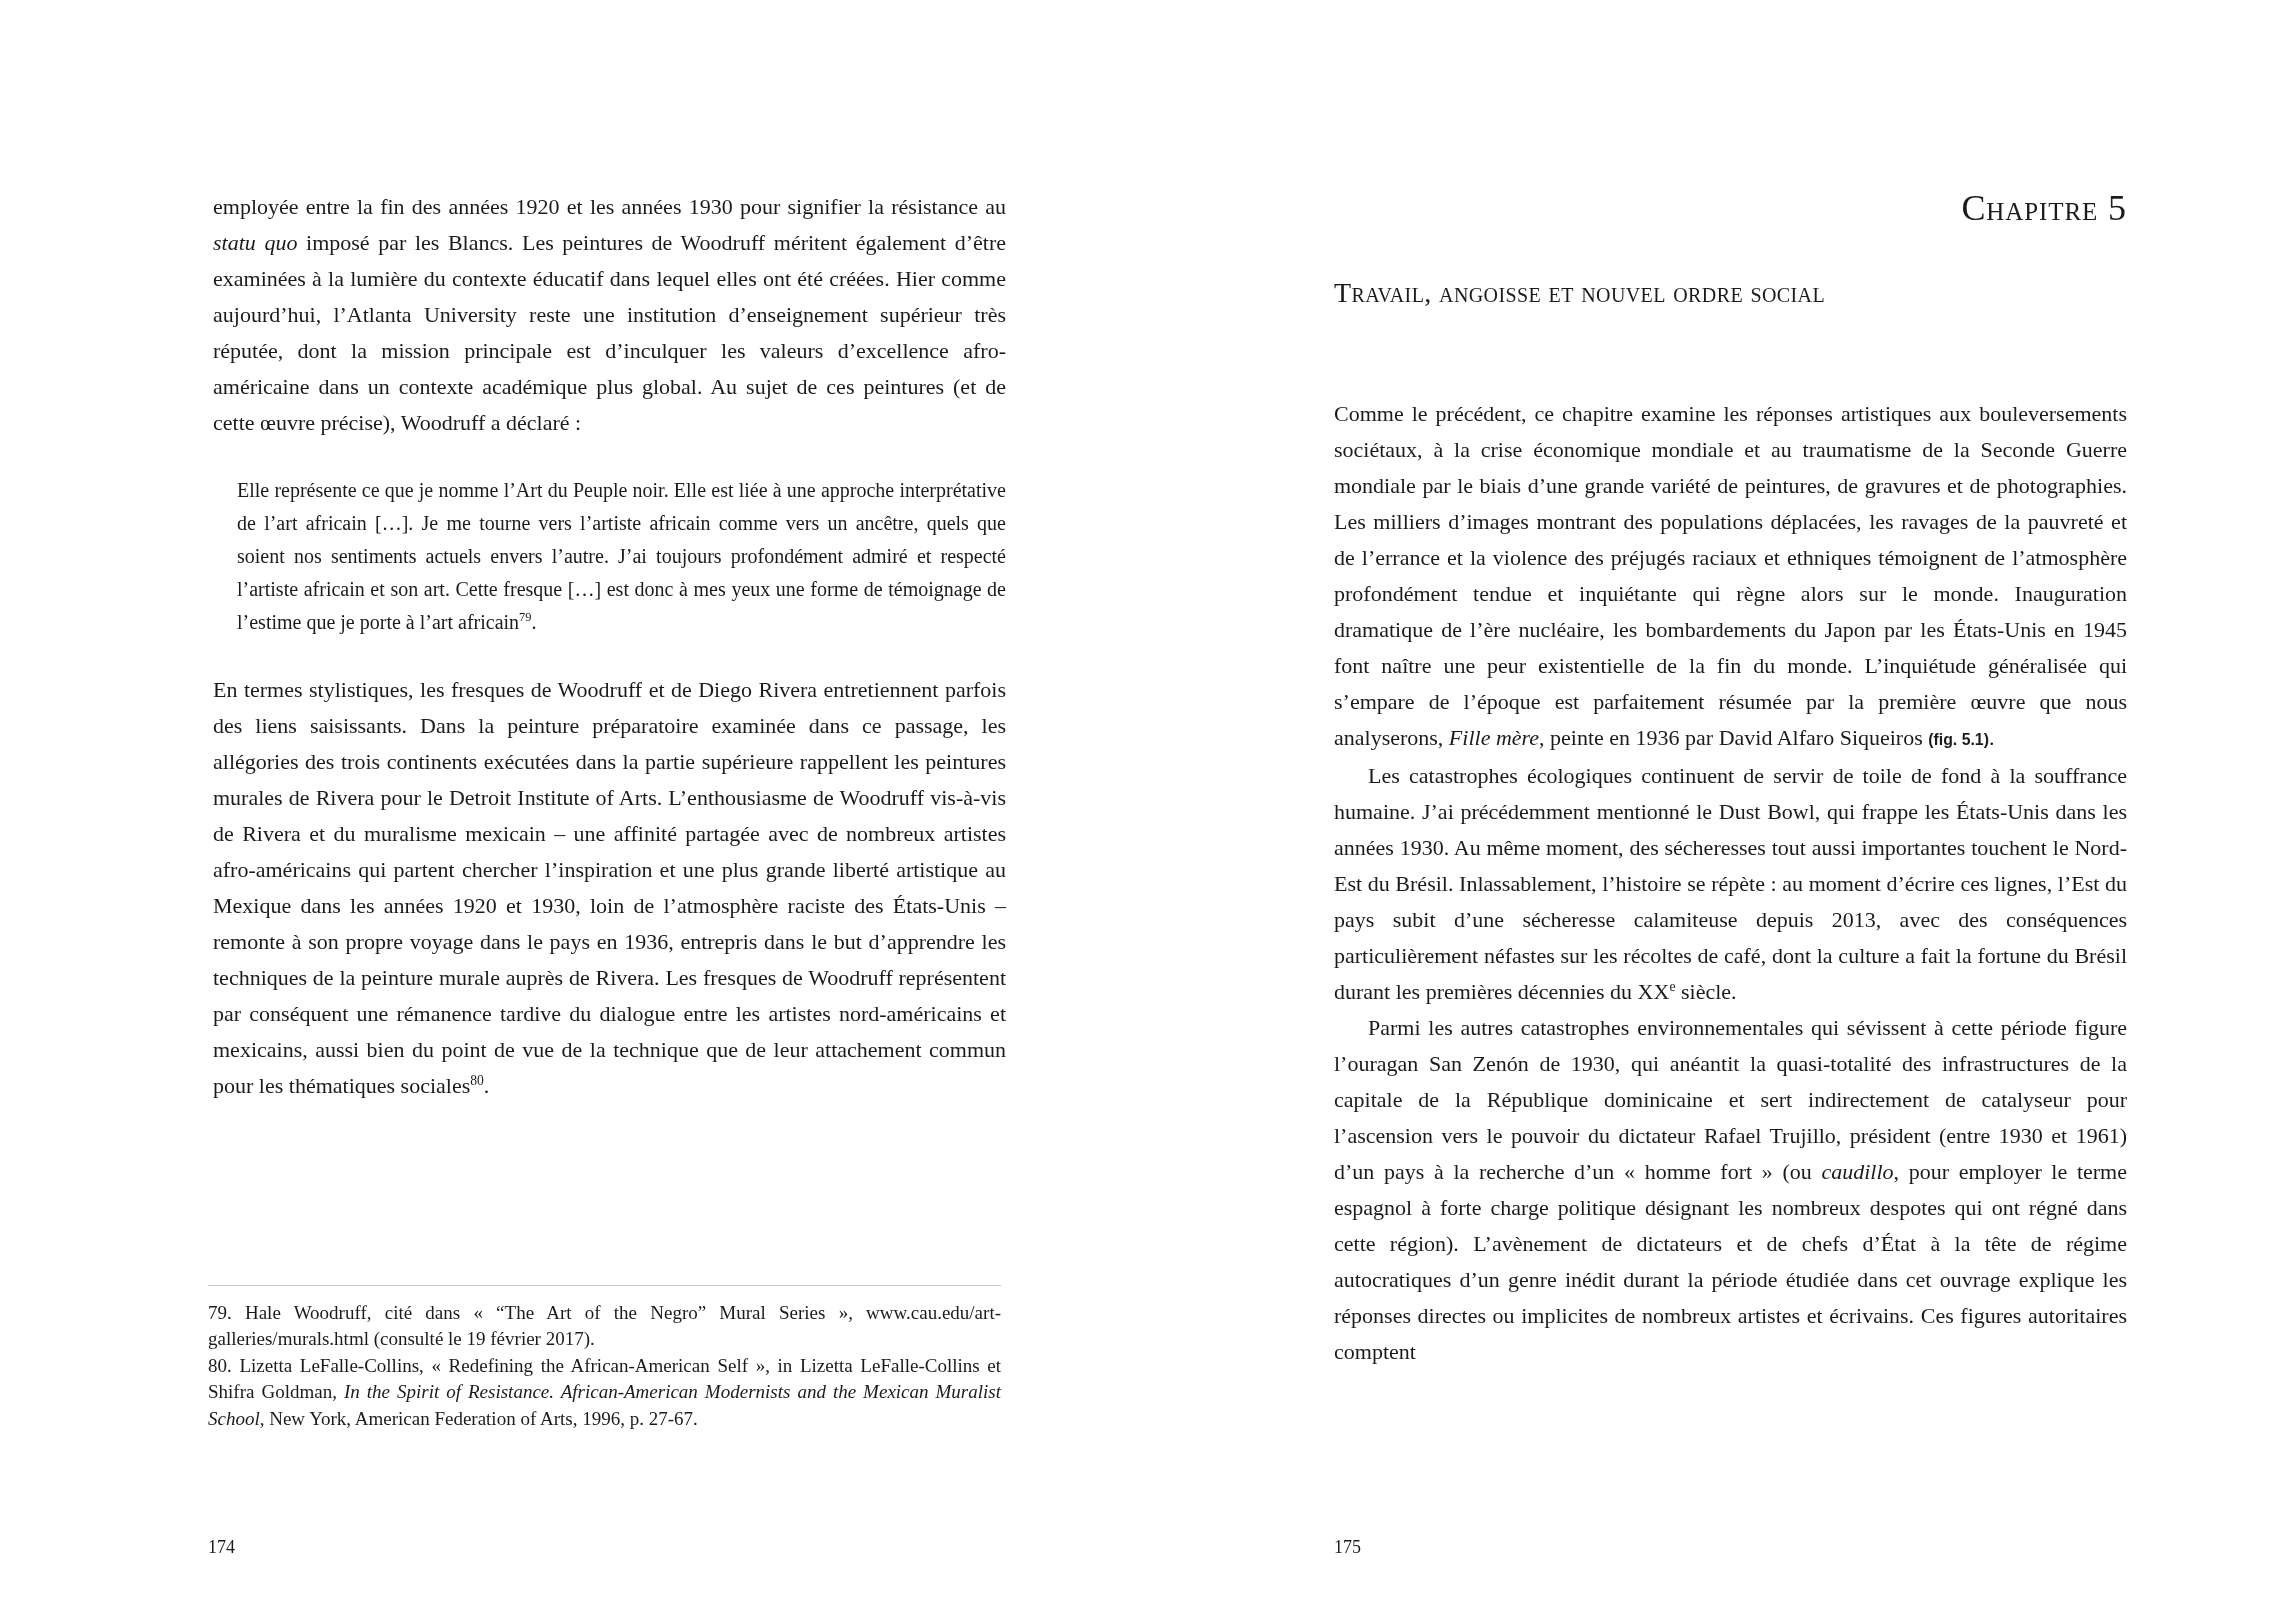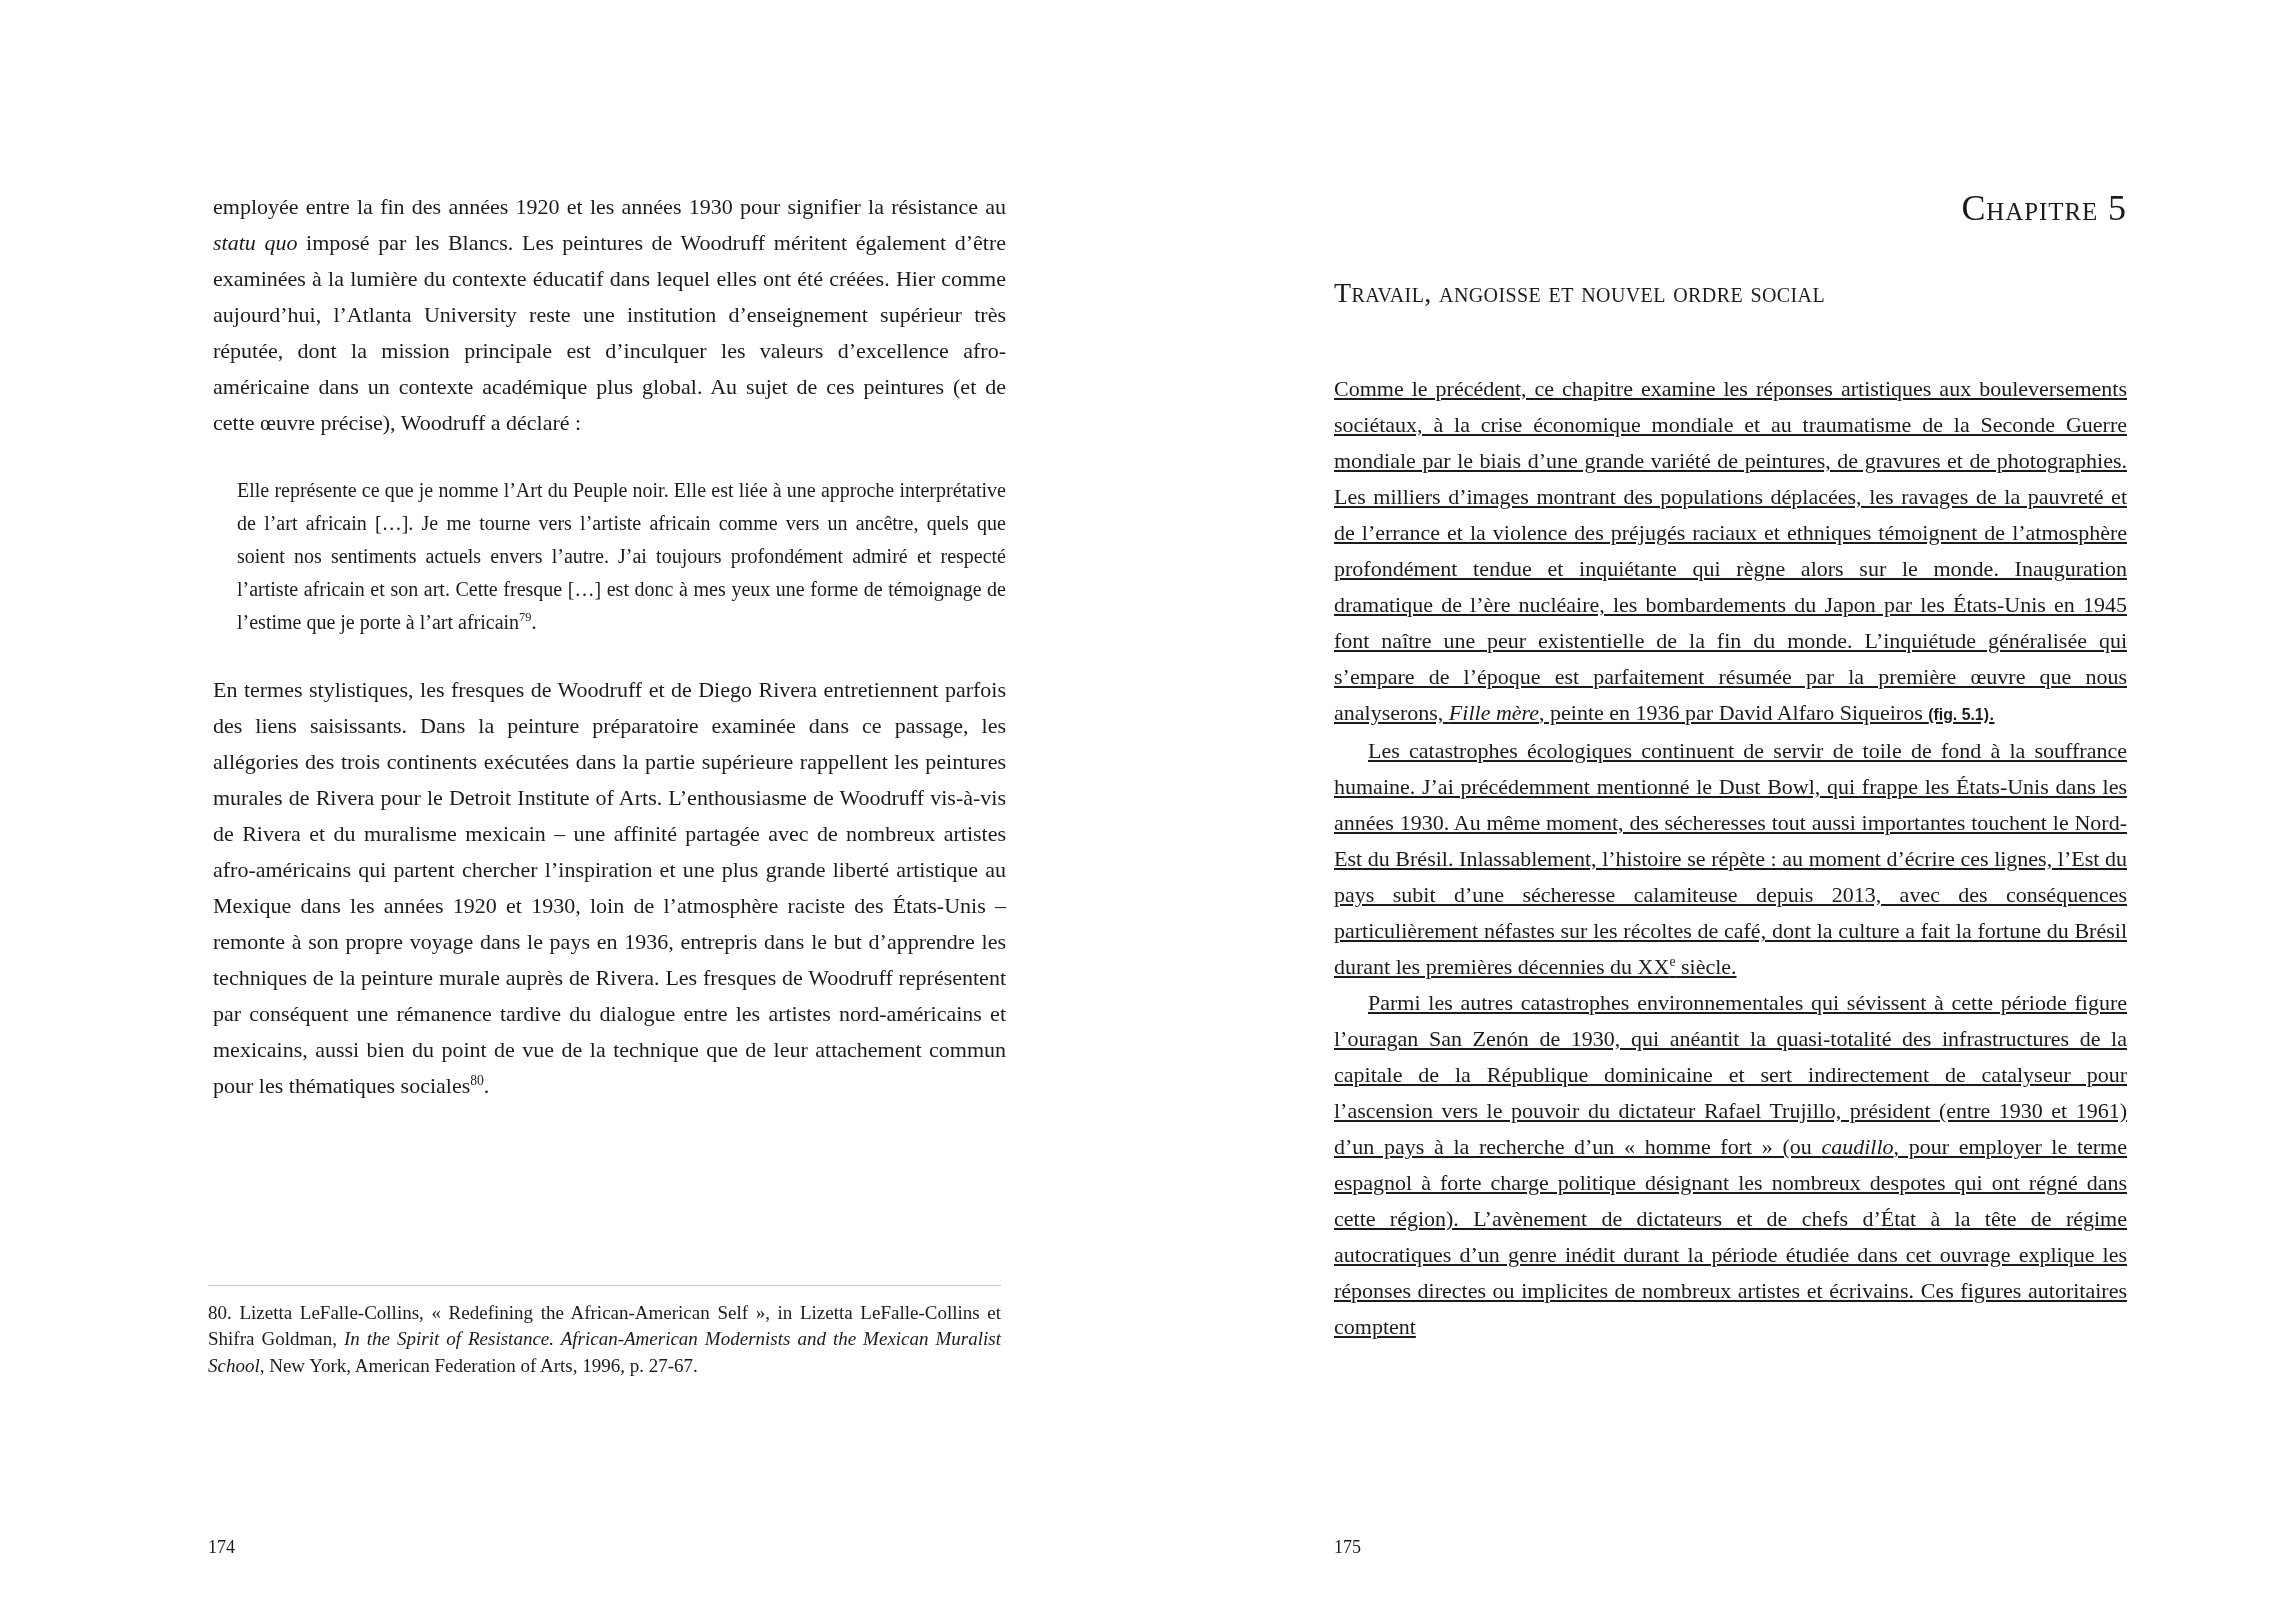--- a/index.html
+++ b/index.html
@@ -61,21 +61,21 @@
     margin-top:28px;
   }
   .chapter-title {
     font-size:28px;
     font-variant:small-caps;
     letter-spacing:0.4px;
     text-align:left;
     font-weight:normal;
     margin-top:48px;
   }
-  .right-body { margin-top:62px;text-decoration:underline; }
+  .right-body { margin-top:87px; }
 
   .page-num {
     position:absolute;
     top:1502px;
     font-size:18px;
     margin-top:35px;
   }
   #page-num-left  { left:208px; }
   #page-num-right { left:1334px; width:793px; text-align:left; }
 
@@ -91,20 +91,21 @@
 <body>
 
 <div class="column" id="left-column">
   <p class="body">employée entre la fin des années 1920 et les années 1930 pour signifier la résistance au <i>statu quo</i> imposé par les Blancs. Les peintures de Woodruff méritent également d’être examinées à la lumière du contexte éducatif dans lequel elles ont été créées. Hier comme aujourd’hui, l’Atlanta University reste une institution d’enseignement supérieur très réputée, dont la mission principale est d’inculquer les valeurs d’excellence afro-américaine dans un contexte académique plus global. Au sujet de ces peintures (et de cette œuvre précise), Woodruff a déclaré :</p>
   <blockquote class="quote">Elle représente ce que je nomme l’Art du Peuple noir. Elle est liée à une approche interprétative de l’art africain […]. Je me tourne vers l’artiste africain comme vers un ancêtre, quels que soient nos sentiments actuels envers l’autre. J’ai toujours profondément admiré et respecté l’artiste africain et son art. Cette fresque […] est donc à mes yeux une forme de témoignage de l’estime que je porte à l’art africain<sup>79</sup>.</blockquote>
   <p class="body">En termes stylistiques, les fresques de Woodruff et de Diego Rivera entretiennent parfois des liens saisissants. Dans la peinture préparatoire examinée dans ce passage, les allégories des trois continents exécutées dans la partie supérieure rappellent les peintures murales de Rivera pour le Detroit Institute of Arts. L’enthousiasme de Woodruff vis-à-vis de Rivera et du muralisme mexicain – une affinité partagée avec de nombreux artistes afro-américains qui partent chercher l’inspiration et une plus grande liberté artistique au Mexique dans les années 1920 et 1930, loin de l’atmosphère raciste des États-Unis – remonte à son propre voyage dans le pays en 1936, entrepris dans le but d’apprendre les techniques de la peinture murale auprès de Rivera. Les fresques de Woodruff représentent par conséquent une rémanence tardive du dialogue entre les artistes nord-américains et mexicains, aussi bien du point de vue de la technique que de leur attachement commun pour les thématiques sociales<sup>80</sup>.</p>
 </div>
 
 <div class="footnotes">
   <hr>
+  <p class="footnote">79. Hale Woodruff, cité dans « “The Art of the Negro” Mural Series », www.cau.edu/art-galleries/murals.html (consulté le 19 février 2017).</p>
   <p class="footnote">80. Lizetta LeFalle-Collins, « Redefining the African-American Self », in Lizetta LeFalle-Collins et Shifra Goldman, <i>In the Spirit of Resistance. African-American Modernists and the Mexican Muralist School</i>, New York, American Federation of Arts, 1996, p. 27-67.</p>
 </div>
 
 <div class="page-num" id="page-num-left">174</div>
 
 <div class="column" id="right-column">
   <h1 class="chapter-label">Chapitre 5</h1>
   <h2 class="chapter-title">Travail, angoisse et nouvel ordre social</h2>
   <div class="right-body">
     <p class="body">Comme le précédent, ce chapitre examine les réponses artistiques aux bouleversements sociétaux, à la crise économique mondiale et au traumatisme de la Seconde Guerre mondiale par le biais d’une grande variété de peintures, de gravures et de photographies. Les milliers d’images montrant des populations déplacées, les ravages de la pauvreté et de l’errance et la violence des préjugés raciaux et ethniques témoignent de l’atmosphère profondément tendue et inquiétante qui règne alors sur le monde. Inauguration dramatique de l’ère nucléaire, les bombardements du Japon par les États-Unis en 1945 font naître une peur existentielle de la fin du monde. L’inquiétude généralisée qui s’empare de l’époque est parfaitement résumée par la première œuvre que nous analyserons, <i>Fille mère</i>, peinte en 1936 par David Alfaro Siqueiros <small>(fig. 5.1)</small>.</p>

